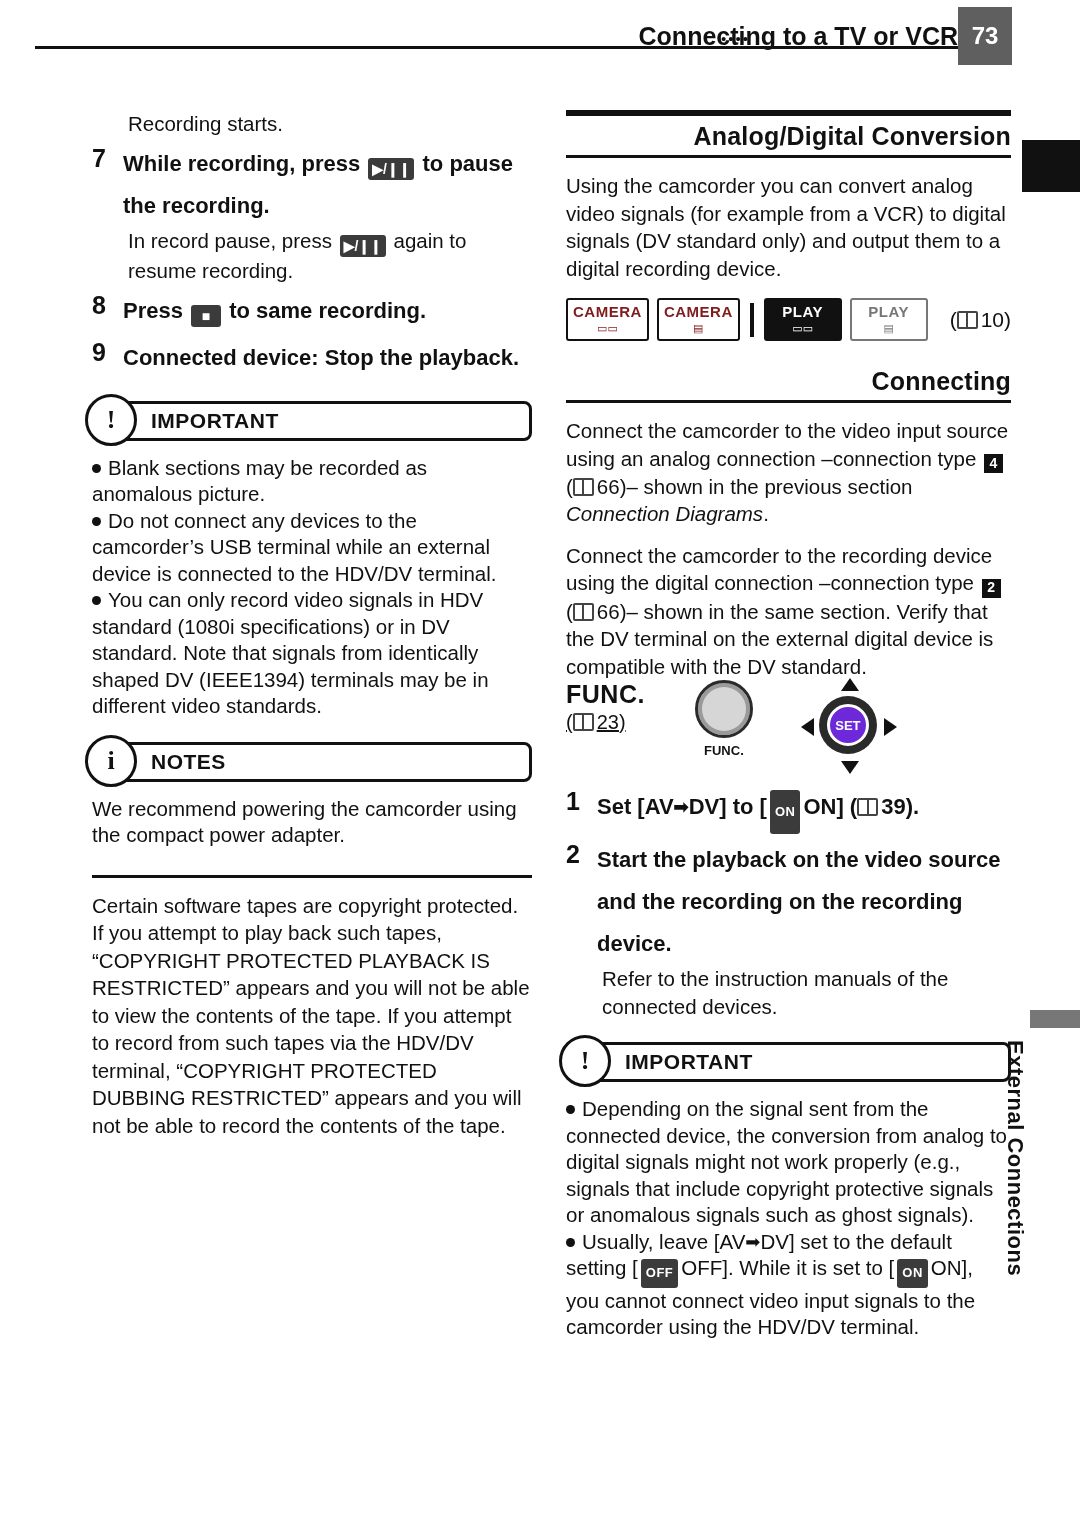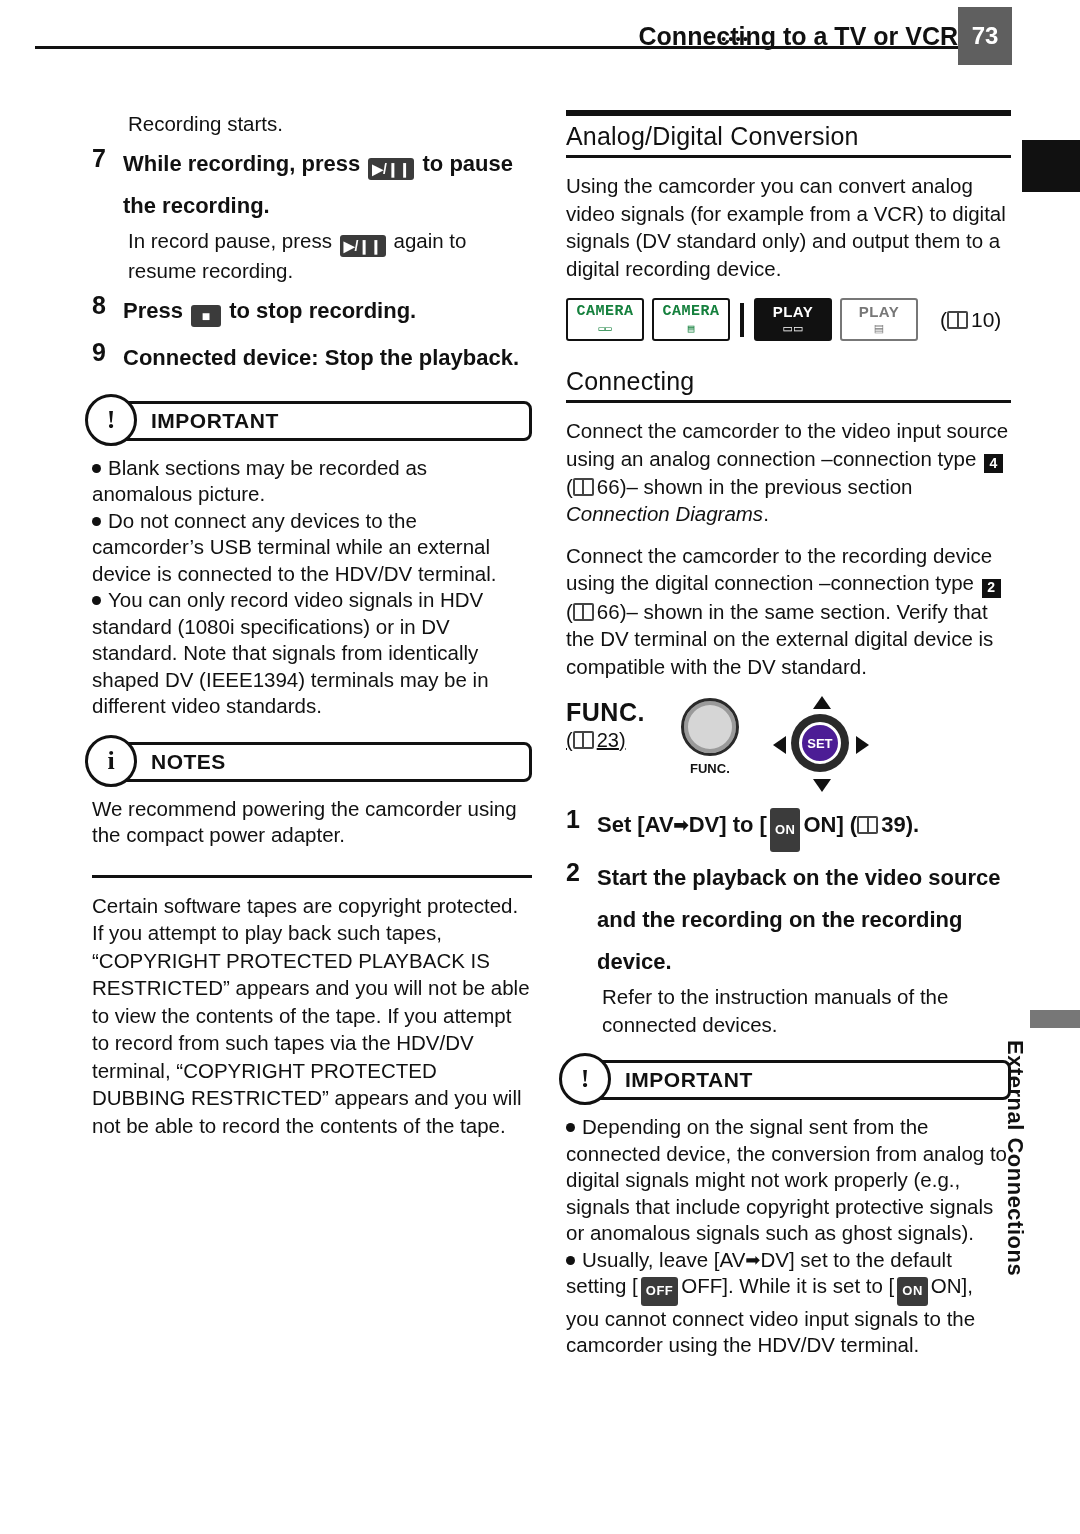--- a/index.html
+++ b/index.html
@@ -141,49 +141,49 @@
   .bullet-dot {
     display:inline-block; width:9px; height:9px; border-radius:50%;
     background:#111; margin-right:7px; vertical-align:2px;
   }
 
   
   .sec-h {
     margin-top:26px;
   }
   .sec-h .t {
-    font-size:25px; font-weight:normal; letter-spacing:0.2px;
+    font-size:25px; font-weight:bold; letter-spacing:0.2px;text-align:right;
   }
   .sec-h .rule { height:3px; background:#111; margin-top:4px; }
   .sec-h.thick .rule-top { height:6px; background:#111; margin-bottom:6px; }
 
   
   .modes {
     display:flex; align-items:center; gap:8px; margin-top:16px; margin-bottom:6px;
   }
   .mode {
     border:2px solid #777; border-radius:3px;
     padding:3px 6px 4px 6px;
     display:flex; flex-direction:column; align-items:center;
     min-width:62px;
   }
   .mode .txt { font-size:15px; font-weight:bold; color:#777; letter-spacing:0.5px; }
   .mode .sub { font-size:11px; color:#777; margin-top:2px; }
   .mode.on { border-color:#111; }
-  .mode.on .txt, .mode.on .sub { color:#15803d;font-family:Liberation Mono, monospace; }
+  .mode.on .txt, .mode.on .sub { color:#7f1d1d; }
   .mode.filled {
     background:#111; border-color:#111;
   }
   .mode.filled .txt, .mode.filled .sub { color:#fff; }
   .mode-sep { width:4px; height:34px; background:#111; margin:0 2px; }
   .mode-ref { font-size:21px; margin-left:14px; white-space:nowrap; }
 
   
   .func-row {
-    display:flex; align-items:flex-start; gap:36px; margin-top:18px;
+    display:flex; align-items:flex-start; gap:50px; 
   }
   .func-label .fn { font-size:25px; font-weight:bold; letter-spacing:0.5px; }
   .func-label .ref { font-size:20px; margin-top:2px;text-decoration:underline; }
   .func-btn { text-align:center; }
   .func-circle {
     width:52px; height:52px; border-radius:50%;
     background:#d6d6d6;
     border:3px solid #2a2a2a;
     box-shadow: inset 0 0 0 4px #9a9a9a;
     margin:0 auto;
@@ -192,21 +192,21 @@
   .joy {
     position:relative; width:92px; height:92px;
   }
   .joy .ring {
     position:absolute; left:16px; top:16px; width:58px; height:58px;
     border-radius:50%; background:#2a2a2a;
     display:flex; align-items:center; justify-content:center;
   }
   .joy .inner {
     width:36px; height:36px; border-radius:50%;
-    background:#4c1d95; border:3px solid #fff;
+    background:#6d28d9; border:3px solid #fff;
     display:flex; align-items:center; justify-content:center;
     color:#fff; font-size:13px; font-weight:bold;
   }
   .tri { position:absolute; width:0; height:0; }
   .tri.up { left:38px; top:-2px; border-left:9px solid transparent; border-right:9px solid transparent; border-bottom:13px solid #111; }
   .tri.down { left:38px; bottom:-2px; border-left:9px solid transparent; border-right:9px solid transparent; border-top:13px solid #111; }
   .tri.left { top:38px; left:-2px; border-top:9px solid transparent; border-bottom:9px solid transparent; border-right:13px solid #111; }
   .tri.right { top:38px; right:-2px; border-top:9px solid transparent; border-bottom:9px solid transparent; border-left:13px solid #111; }
 
   .arrow-g { font-size:18px; vertical-align:1px; }
@@ -243,21 +243,21 @@
       <span>In record pause, press</span>
       <span class="chip">▶/❙❙</span>
       <span>again to resume recording.</span>
     </p>
 
     <div class="step">
       <div class="step-num">8</div>
       <div class="step-body">
         <span>Press</span>
         <span class="chip sq">■</span>
-        <span>to stop recording.</span>
+        <span>to same recording.</span>
       </div>
     </div>
 
     <div class="step">
       <div class="step-num">9</div>
       <div class="step-body">Connected device: Stop the playback.</div>
     </div>
 
     <div class="callout">
       <div class="callout-head">

